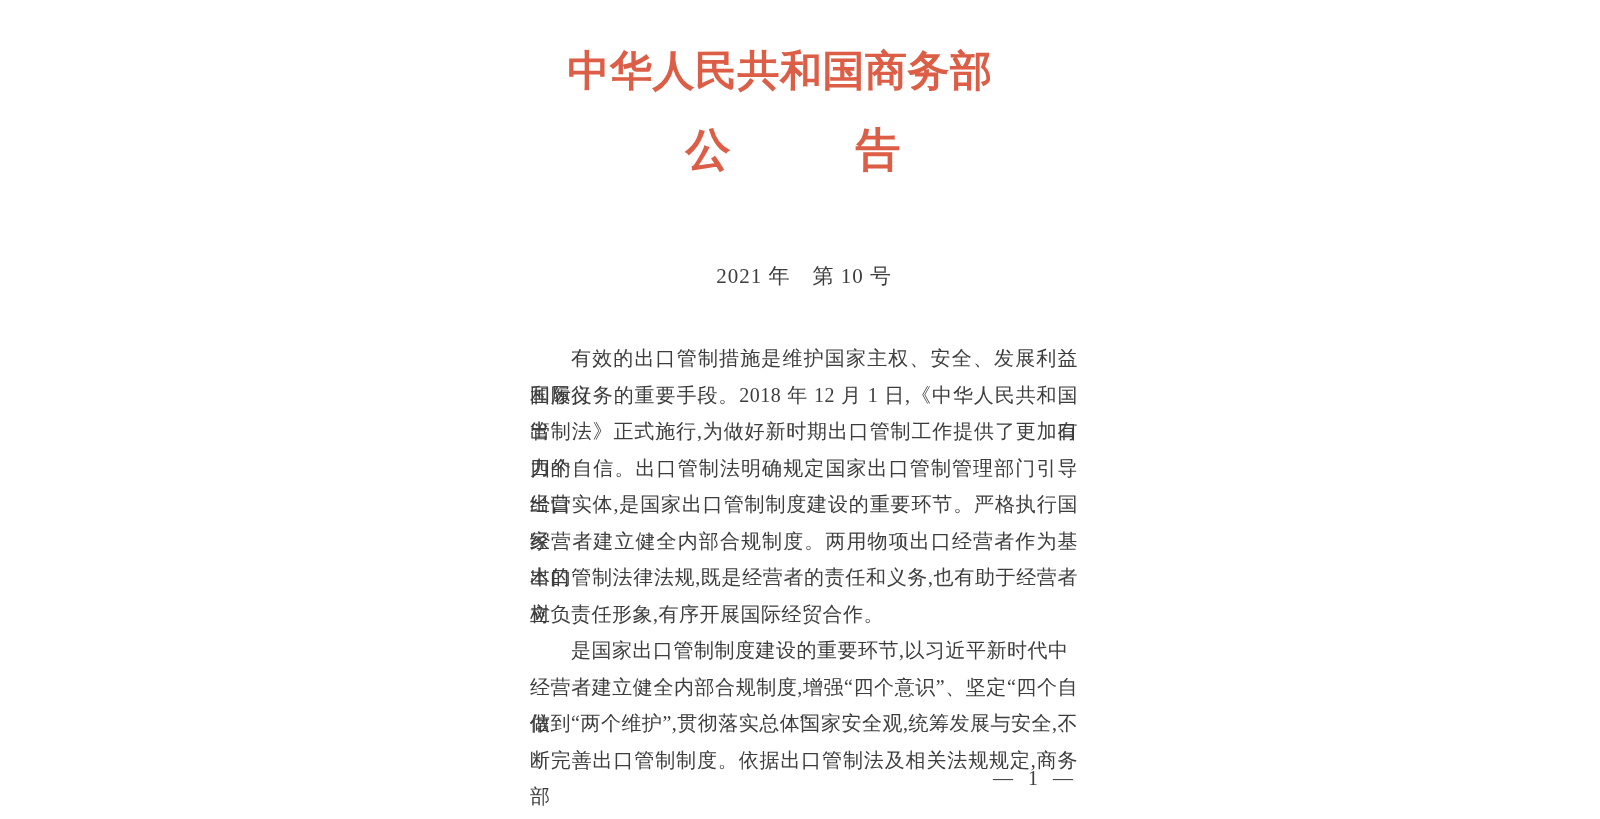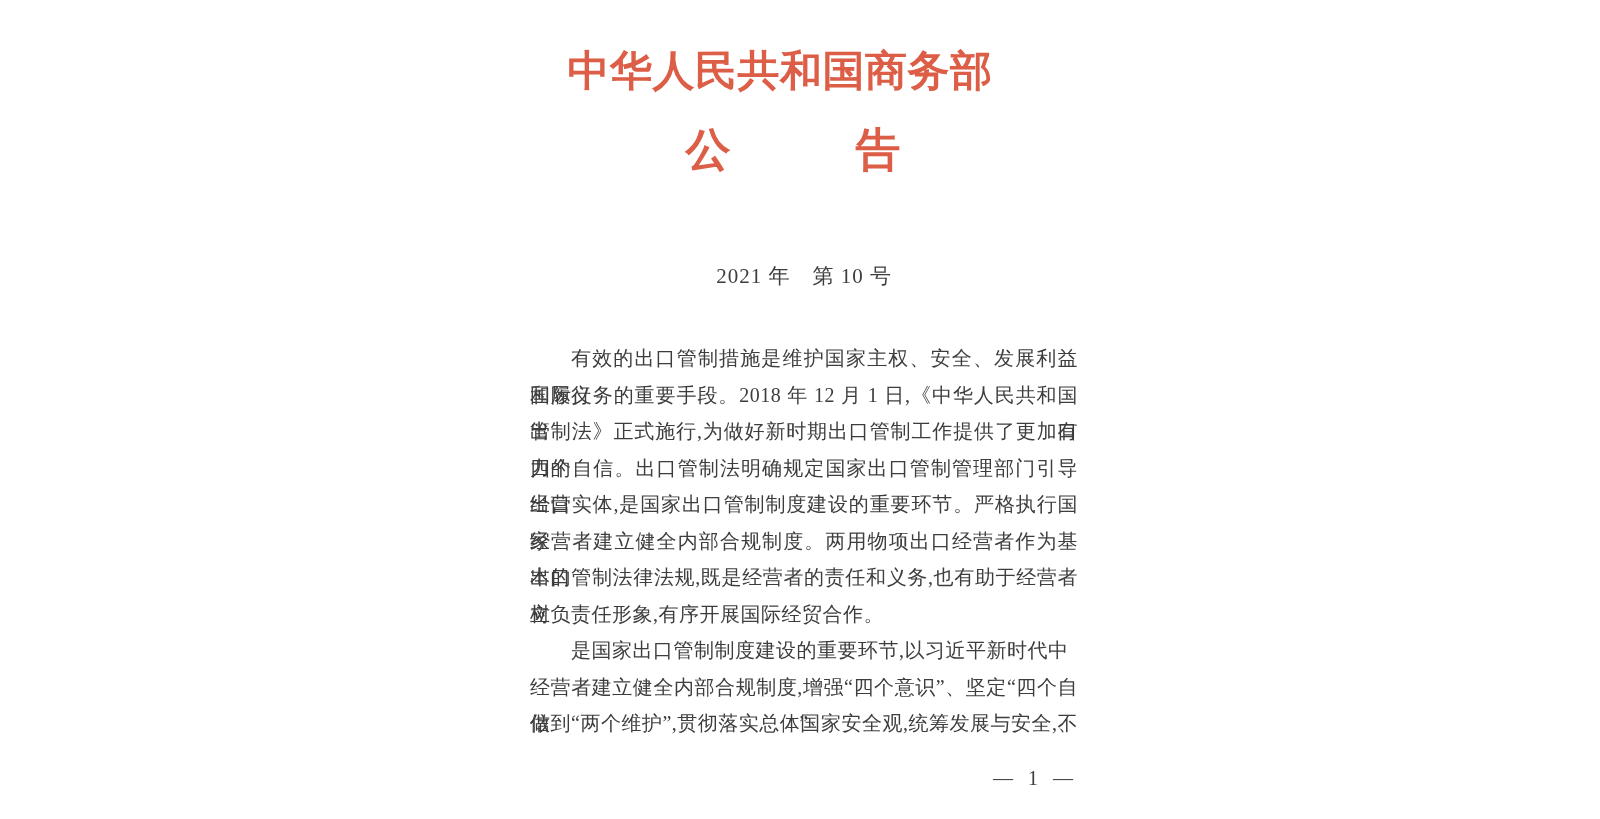--- a/index.html
+++ b/index.html
@@ -113,18 +113,19 @@
         <div class="line">国际义务的重要手段。2018 年 12 月 1 日,《中华人民共和国出口</div>
         <div class="line short">管制法》正式施行,为做好新时期出口管制工作提供了更加有力的</div>
         <div class="line short">四个自信。出口管制法明确规定国家出口管制管理部门引导出口</div>
         <div class="line short">经营实体,是国家出口管制制度建设的重要环节。严格执行国家</div>
         <div class="line short">经营者建立健全内部合规制度。两用物项出口经营者作为基本的</div>
         <div class="line short">出口管制法律法规,既是经营者的责任和义务,也有助于经营者树</div>
         <div class="line short">立负责任形象,有序开展国际经贸合作。</div>
         <div class="line indent short">是国家出口管制制度建设的重要环节,以习近平新时代中</div>
         <div class="line">经营者建立健全内部合规制度,增强“四个意识”、坚定“四个自信”、</div>
         <div class="line">做到“两个维护”,贯彻落实总体国家安全观,统筹发展与安全,不</div>
+        <div class="line">断完善出口管制制度。依据出口管制法及相关法规规定,商务部</div>
       </div>
 
     <div class="page-number">— 1 —</div>
 
   </div>
 </div>
 
 </body></html>

